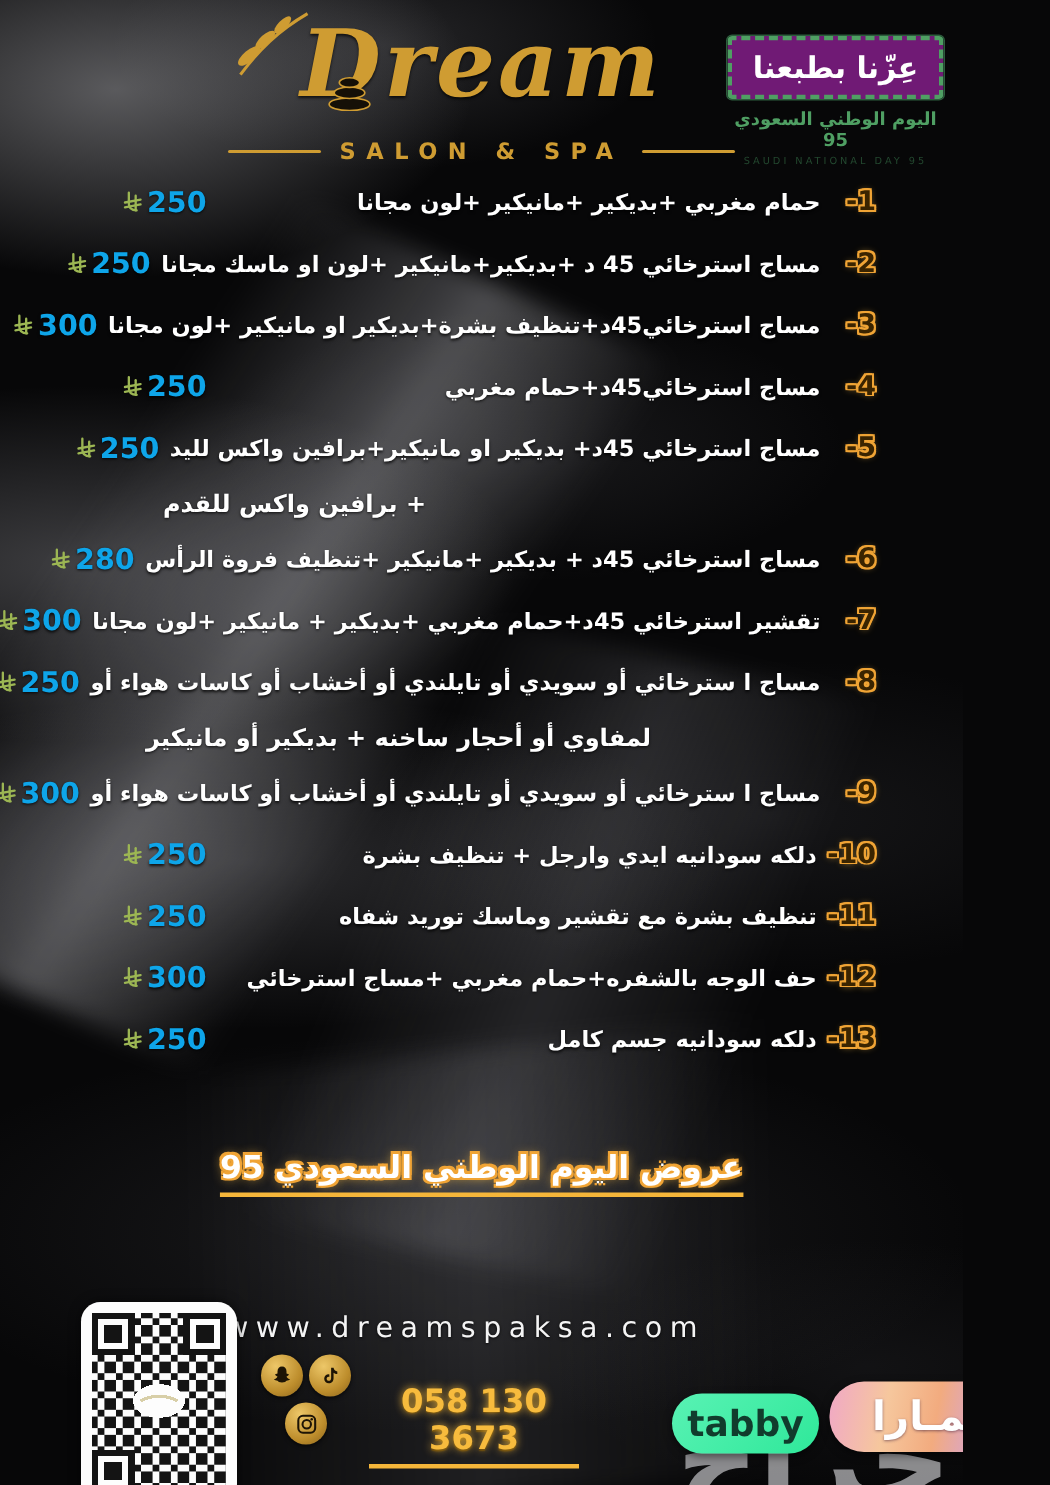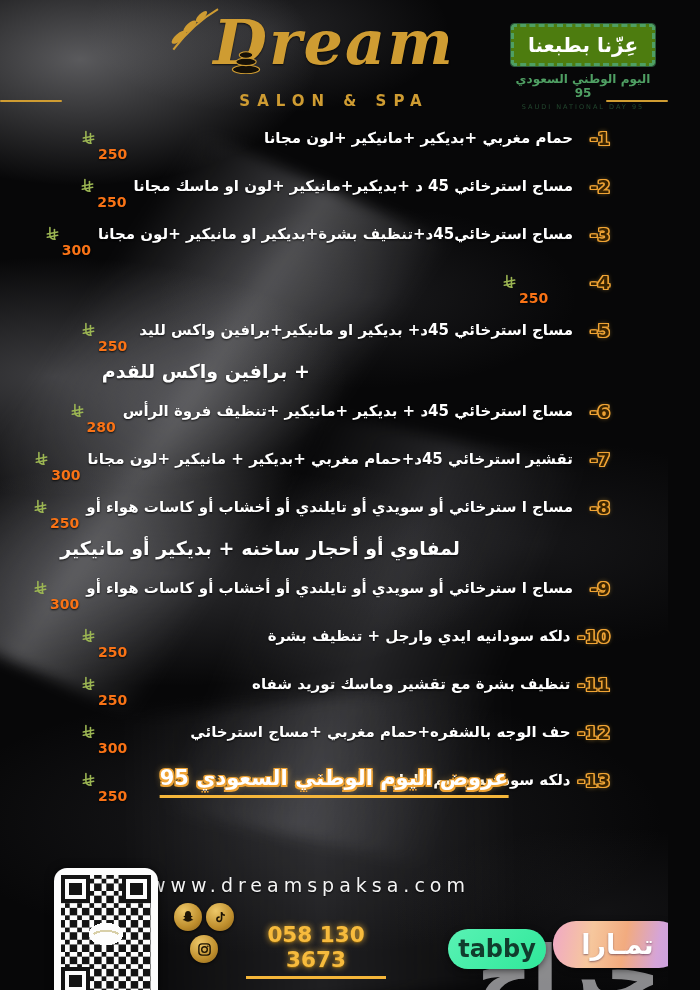--- a/index.html
+++ b/index.html
@@ -1,17 +1,17 @@
 <!DOCTYPE html>
 <html lang="ar"><head>
 <meta charset="utf-8">
 <style>
   html,body{margin:0;padding:0;background:#070708;}
   #page{width:642px;height:990px;position:relative;overflow:hidden;background:#070708;
-        font-family:"DejaVu Sans", sans-serif;padding-left:26px;}
+        font-family:"DejaVu Sans", sans-serif;}
 
   
   .bg{position:absolute;inset:0;pointer-events:none;
     background:
       radial-gradient(ellipse 340px 180px at 12% 6%, rgba(205,205,210,.42), transparent 70%),
       radial-gradient(ellipse 260px 120px at 40% 3%, rgba(160,160,168,.20), transparent 70%),
       radial-gradient(ellipse 420px 170px at 8% 38%, rgba(185,185,192,.30), transparent 70%),
       radial-gradient(ellipse 300px 130px at 55% 30%, rgba(120,120,128,.16), transparent 70%),
       radial-gradient(ellipse 460px 160px at 25% 58%, rgba(170,170,178,.22), transparent 70%),
       radial-gradient(ellipse 380px 150px at 80% 55%, rgba(110,110,118,.14), transparent 70%),
@@ -26,47 +26,47 @@
       background:linear-gradient(95deg,transparent 25%,rgba(180,180,188,.14) 50%,transparent 75%);}
 
   
   .logo-wrap{position:absolute;top:12px;left:0;right:0;display:flex;justify-content:center;}
   .logo-inner{position:relative;}
   .logo-text{font-family:"DejaVu Serif", serif;font-style:italic;font-weight:bold;
              font-size:62px;line-height:1;color:#cf9c32;
              text-shadow:0 1px 2px rgba(0,0,0,.7);letter-spacing:2px;}
   .leaf-ic{position:absolute;left:-48px;top:-8px;}
   .salon-row{position:absolute;top:92px;left:0;right:0;display:flex;align-items:center;
-             justify-content:space-between;gap:12px;}
+             justify-content:center;gap:12px;}
   .salon-row .txt-tag{color:#cf9c32;font-size:15px;letter-spacing:7px;font-weight:bold;}
   .hline{width:62px;height:2px;background:#cf9c32;border-radius:2px;}
 
   
   .badge{position:absolute;top:24px;right:13px;width:144px;text-align:center;direction:rtl;}
-  .badge-box{background:#4d7c0f;border:3px dashed #4f9f63;outline:1px solid #2c5c3c;
+  .badge-box{background:#701a75;border:3px dashed #4f9f63;outline:1px solid #2c5c3c;
              border-radius:3px;padding:7px 4px;}
   .badge-slogan{color:#fff;font-size:20px;font-weight:bold;line-height:1.1;}
   .badge-l1{color:#4f9f63;font-size:12px;font-weight:bold;margin-top:6px;letter-spacing:1px;}
   .badge-l2{color:#23482f;font-size:6.5px;letter-spacing:2px;margin-top:3px;}
 
   
   .menu{position:absolute;top:114px;left:82px;right:58px;direction:rtl;
         display:flex;flex-direction:column;}
   .mrow{display:flex;align-items:center;min-height:41px;gap:7px;}
   .num{direction:ltr;unicode-bidi:isolate;font-weight:bold;font-size:18px;color:#3a2400;
        text-shadow:-1.3px -1.3px 0 #f0a435,1.3px -1.3px 0 #f0a435,-1.3px 1.3px 0 #f0a435,
                    1.3px 1.3px 0 #f0a435,0 -1.3px 0 #f0a435,0 1.3px 0 #f0a435,
                    -1.3px 0 0 #f0a435,1.3px 0 0 #f0a435,0 0 5px rgba(245,185,66,.7);
        min-width:30px;text-align:right;}
   .txt{flex:1;color:#fff;font-weight:bold;font-size:15px;text-align:right;white-space:nowrap;
        text-shadow:0 1px 2px rgba(0,0,0,.8);}
   .price{display:flex;direction:ltr;align-items:center;gap:3px;width:70px;
          justify-content:flex-start;}
-  .pval{color:#f97316;font-weight:bold;font-size:14px;text-shadow:0 1px 2px rgba(0,0,0,.8);margin-top:32px;}
-  .cont{color:#fff;font-weight:bold;font-size:19px;text-align:right;margin-right:150px;
+  .pval{color:#0ea5e9;font-weight:bold;font-size:19px;text-shadow:0 1px 2px rgba(0,0,0,.8);}
+  .cont{color:#fff;font-weight:bold;font-size:16px;text-align:right;margin-right:150px;
         min-height:33px;display:flex;align-items:center;white-space:nowrap;
         text-shadow:0 1px 2px rgba(0,0,0,.8);}
   .cont.deep{margin-right:300px;}
 
   
   .offer{position:absolute;top:766px;left:50%;transform:translateX(-50%);direction:rtl;
          white-space:nowrap;font-size:21px;font-weight:bold;color:#fff;
          text-shadow:-1.5px -1.5px 0 #f0a435,1.5px -1.5px 0 #f0a435,-1.5px 1.5px 0 #f0a435,
                      1.5px 1.5px 0 #f0a435,0 0 7px rgba(245,185,66,.9);
          border-bottom:3px solid #f5b63a;padding-bottom:5px;}
@@ -179,20 +179,21 @@
             <path d="M13 5 V20"></path>
             <path d="M2 12 L18 9"></path>
             <path d="M2 17 L18 14"></path>
           </svg>
         <span class="pval">300</span>
       </span>
     </div>
 
     <div class="mrow">
       <span class="num">-4</span>
+      <span class="txt">مساج استرخائي45د+حمام مغربي</span>
       <span class="price">
         <svg width="13" height="16" viewBox="0 0 20 24" fill="none" stroke="#9cb653" stroke-width="2.4" stroke-linecap="round">
             <path d="M6 2 V13 C6 18 9 20 14 20"></path>
             <path d="M13 5 V20"></path>
             <path d="M2 12 L18 9"></path>
             <path d="M2 17 L18 14"></path>
           </svg>
         <span class="pval">250</span>
       </span>
     </div>

